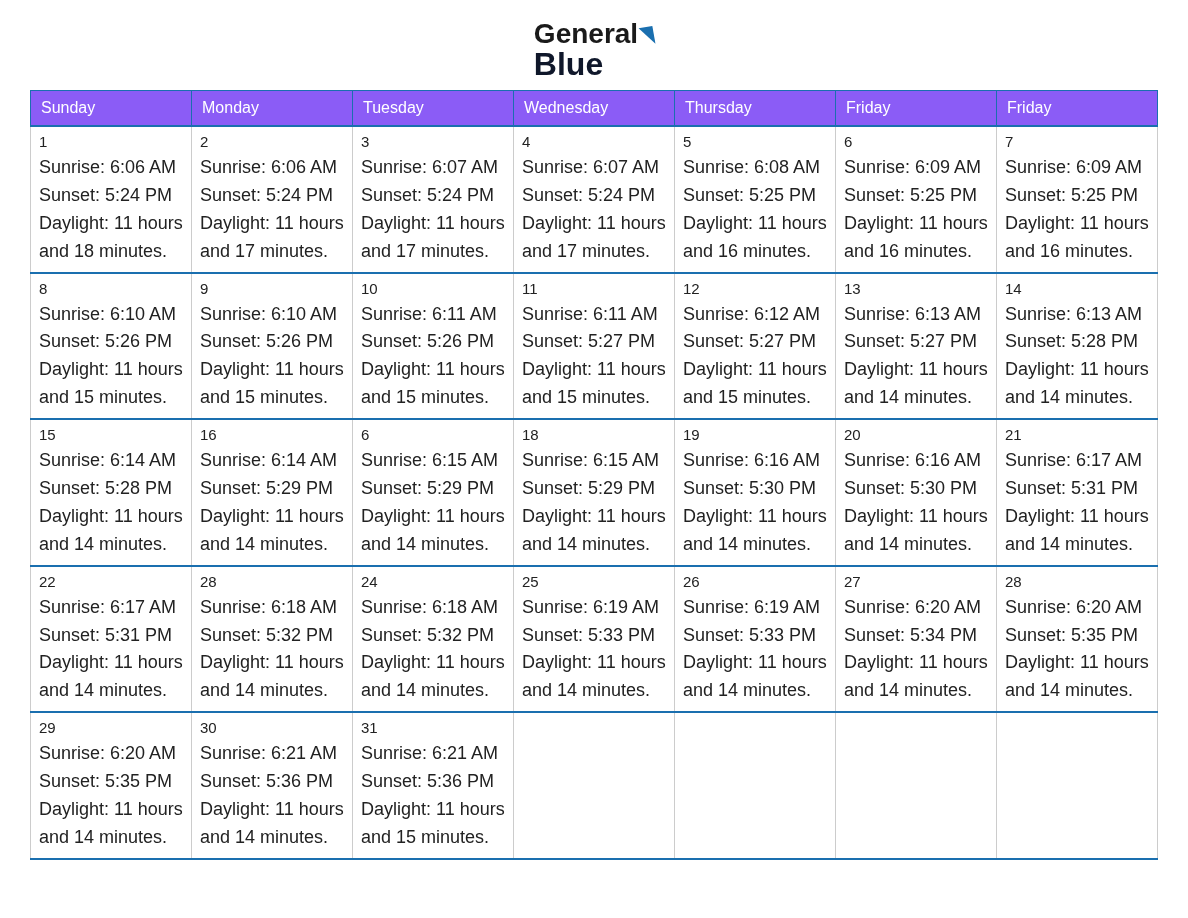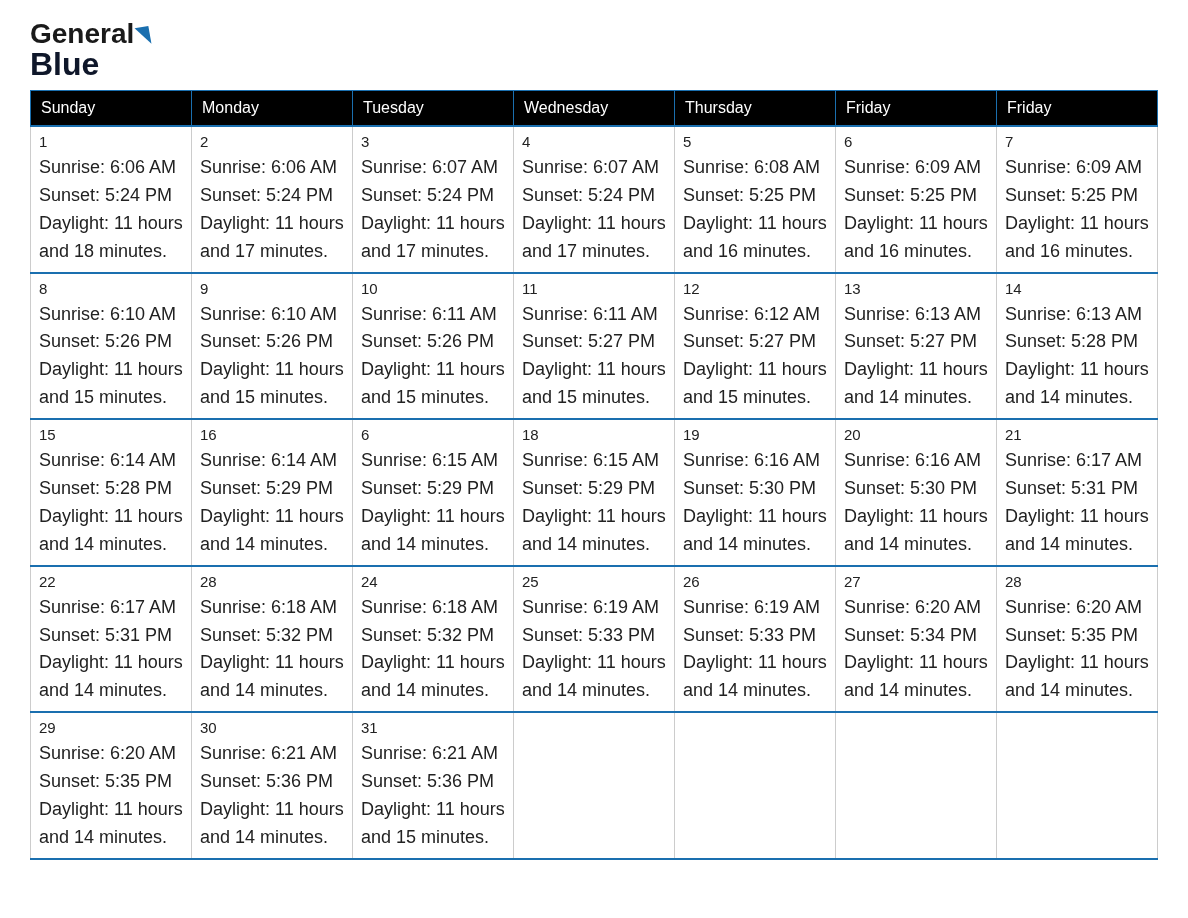--- a/index.html
+++ b/index.html
@@ -5,21 +5,21 @@
     * { margin: 0; padding: 0; box-sizing: border-box; }
     body {
       font-family: Arial, sans-serif;
       background: #fff;
       width: 1188px;
       min-height: 918px;
       padding: 20px 30px;
     }
     .header {
       display: flex;
-      justify-content: flex-start;
+      justify-content: center;
       align-items: flex-start;
       margin-bottom: 10px;
     }
     .logo {
       display: flex;
       flex-direction: column;
       line-height: 1;
     }
     .logo-top {
       font-size: 28px;
@@ -52,21 +52,21 @@
       font-size: 20px;
       color: #555;
       margin-top: 4px;
     }
     .calendar {
       width: 100%;
       border-collapse: collapse;
       margin-top: 10px;
     }
     .calendar th {
-      background-color: #000000;
+      background-color: #8b5cf6;
       color: #fff;
       font-size: 16px;
       font-weight: normal;
       padding: 8px 10px;
       text-align: left;
       border: 1px solid #1a6faf;
     }
     .calendar td {
       vertical-align: top;
       padding: 6px 8px;

